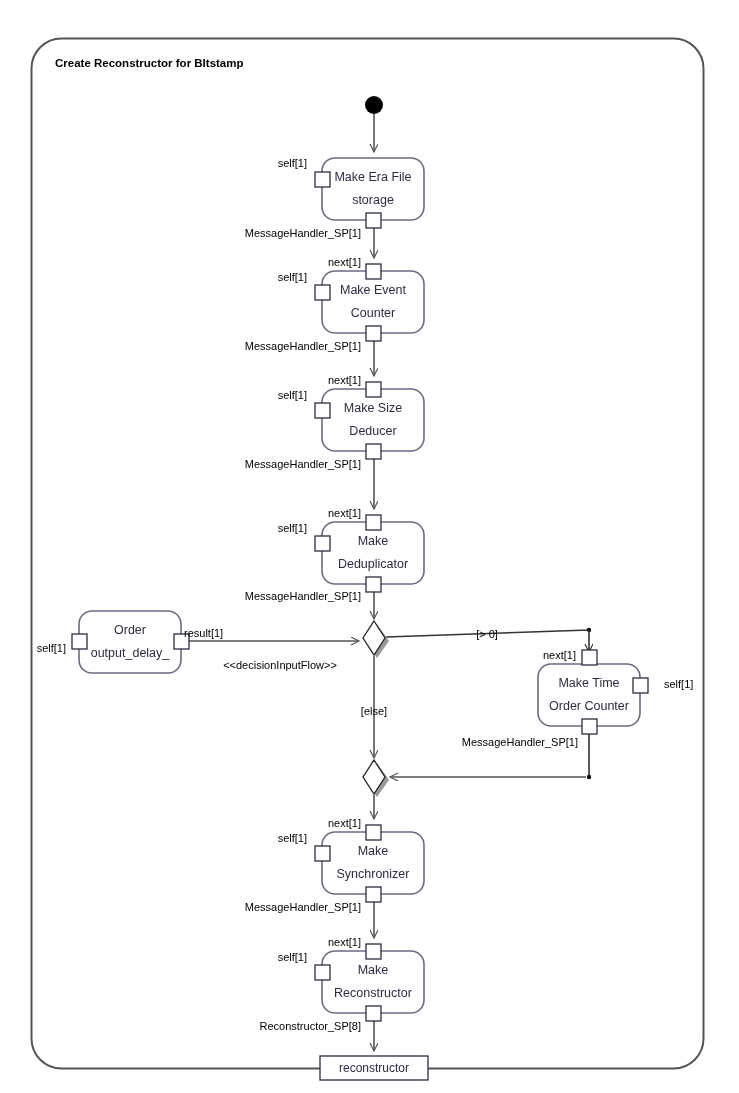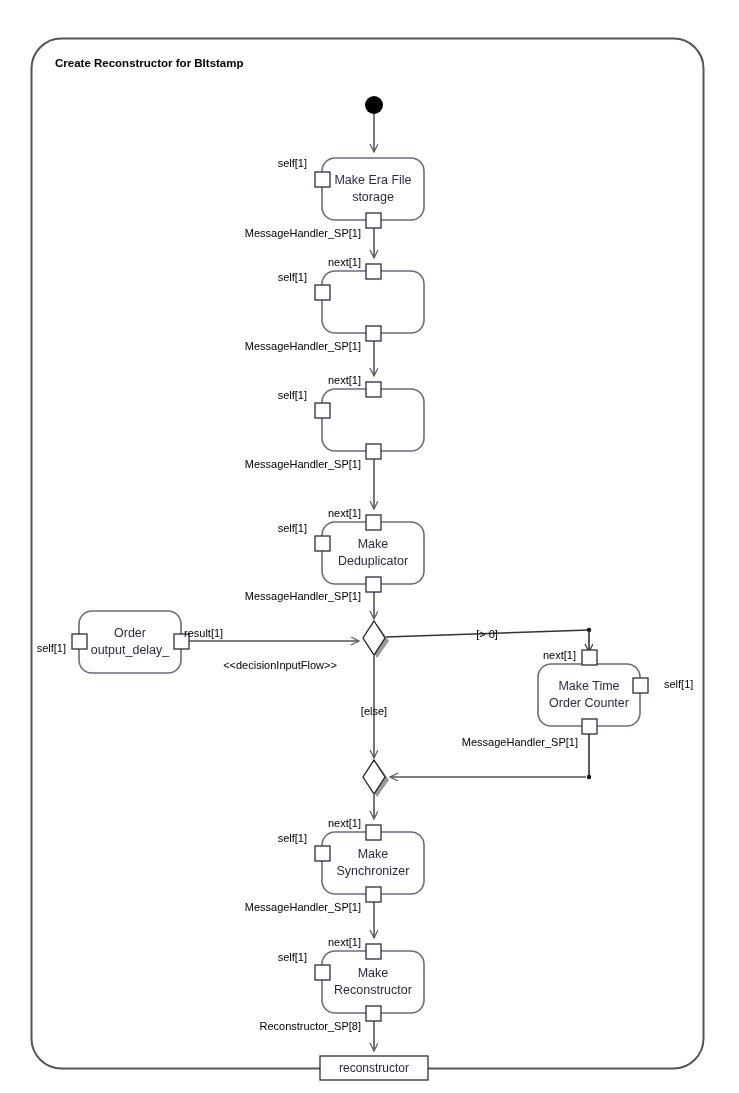--- a/index.html
+++ b/index.html
@@ -45,21 +45,21 @@
   }
 
   .node-text {
     position: absolute;
     display: flex;
     align-items: center;
     justify-content: center;
     text-align: center;
     font-size: 12.5px;
     color: #2b2b45;
-    line-height: 17px;
+    line-height: 23px;
     white-space: pre-line;
     pointer-events: none;
   }
   .final-text {
     position: absolute;
     display: flex;
     align-items: center;
     justify-content: center;
     text-align: center;
     font-size: 12px;
@@ -163,20 +163,24 @@
       <rect x="366" y="1006" width="15" height="15"></rect>
     </g>
 
     <rect x="320" y="1056" width="108" height="24" fill="#ffffff" stroke="#2b2b45" stroke-width="1.3"></rect>
   </svg>
 
   <div class="frame-title">Create Reconstructor for BItstamp</div>
 
   <div class="node-text" style="left:322px; top:158px; width:102px; height:62px;">Make Era File
 storage</div>
+  <div class="node-text" style="left:322px; top:271px; width:102px; height:62px;">Make Event
+Counter</div>
+  <div class="node-text" style="left:322px; top:389px; width:102px; height:62px;">Make Size
+Deducer</div>
   <div class="node-text" style="left:322px; top:522px; width:102px; height:62px;">Make
 Deduplicator</div>
   <div class="node-text" style="left:79px;  top:611px; width:102px; height:62px;">Order
 output_delay_</div>
   <div class="node-text" style="left:538px; top:664px; width:102px; height:62px;">Make Time
 Order Counter</div>
   <div class="node-text" style="left:322px; top:832px; width:102px; height:62px;">Make
 Synchronizer</div>
   <div class="node-text" style="left:322px; top:951px; width:102px; height:62px;">Make
 Reconstructor</div>

